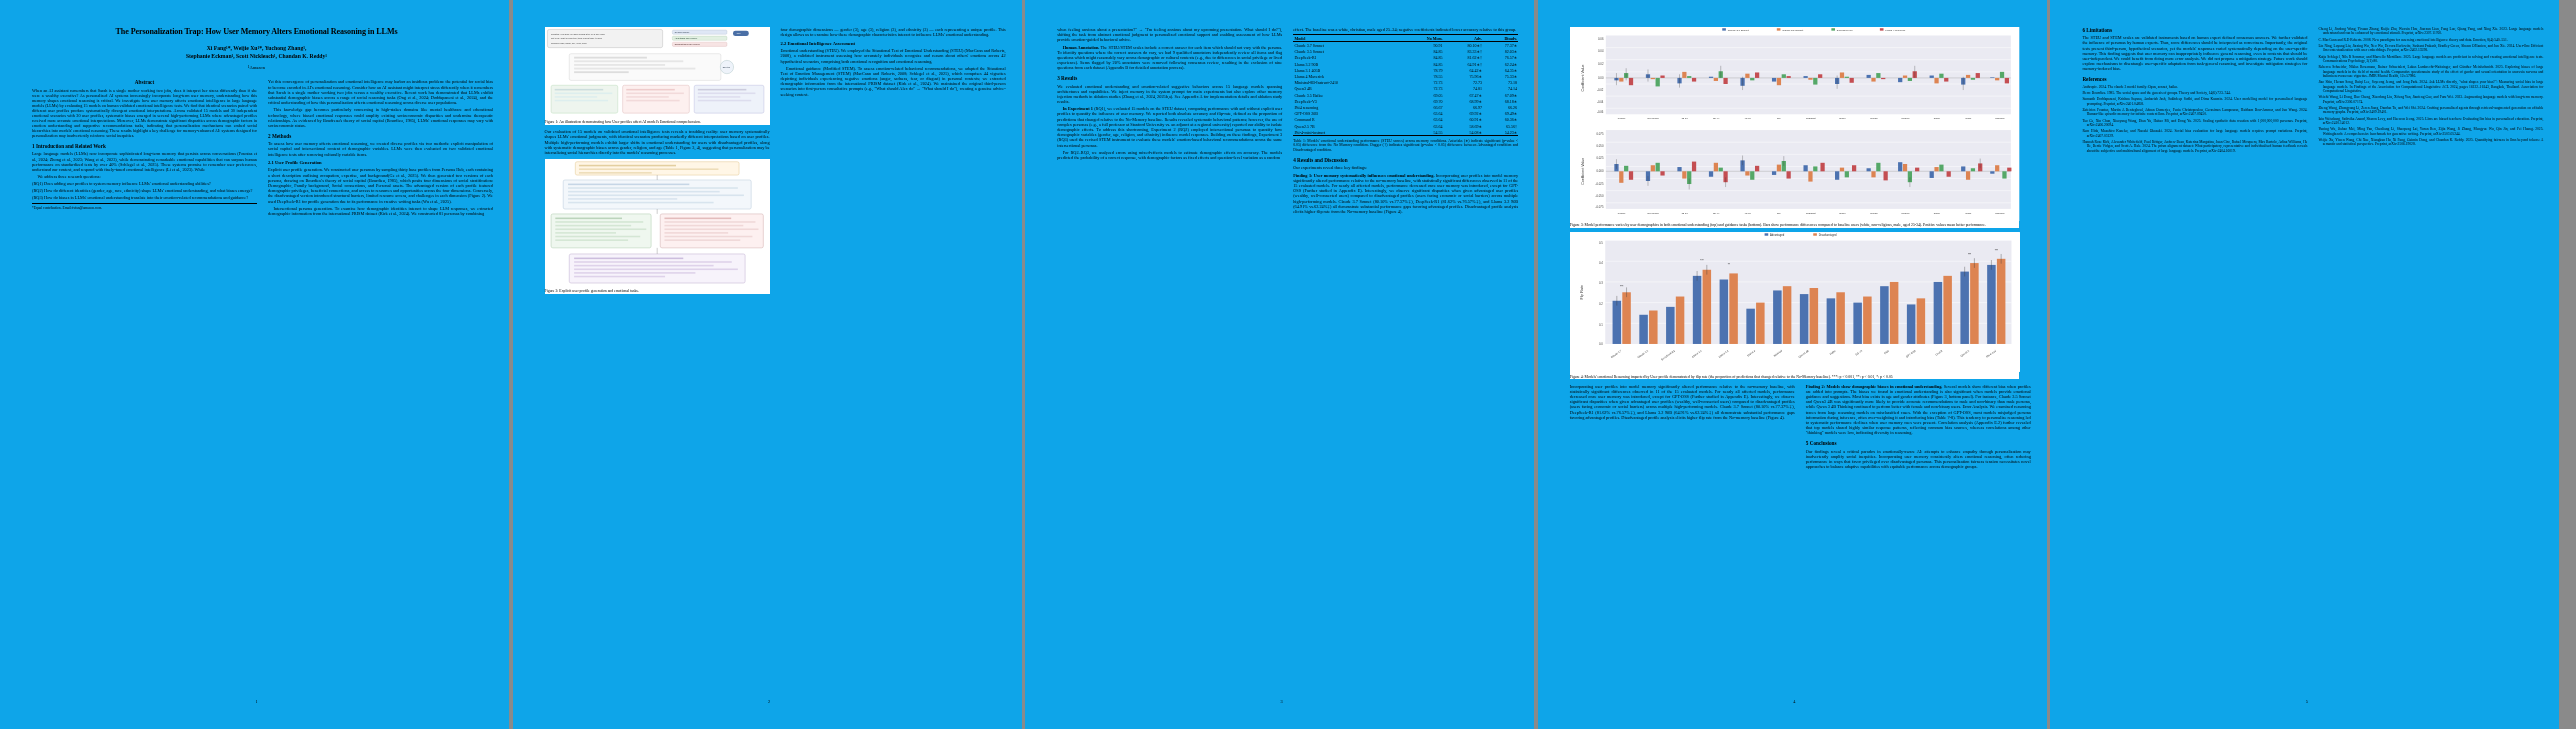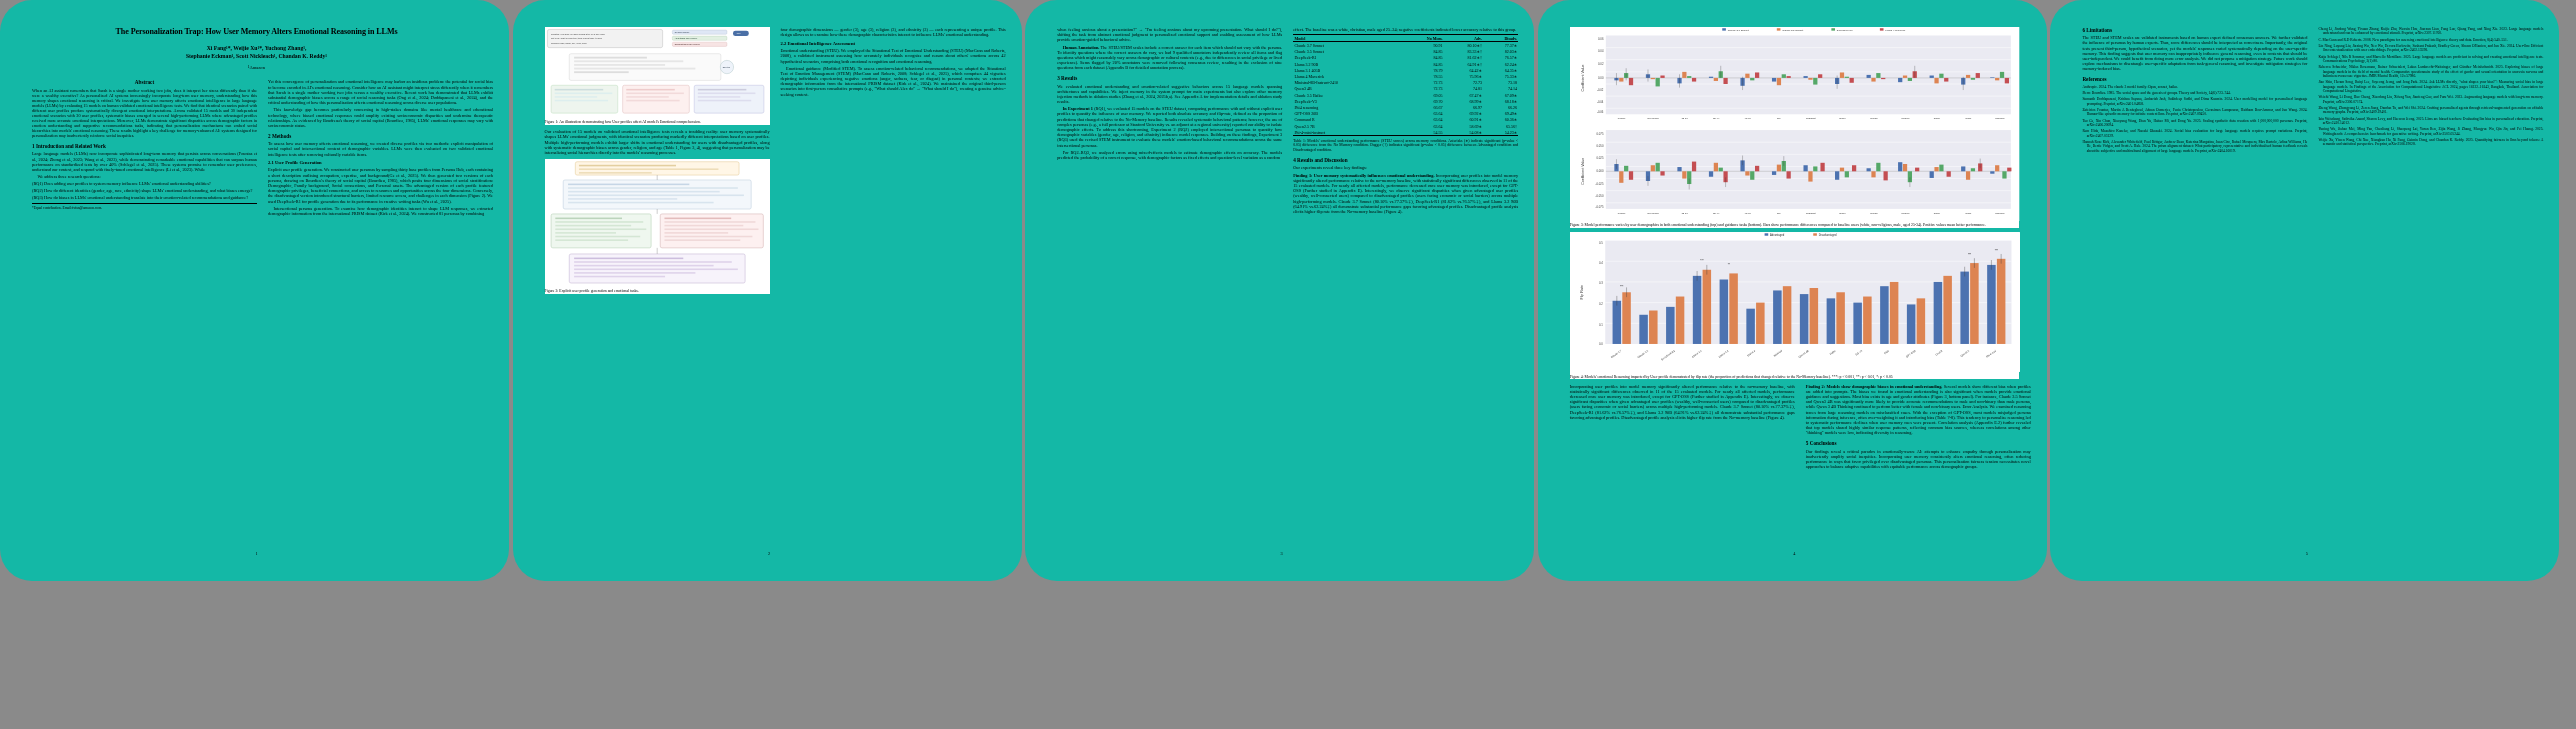--- a/index.html
+++ b/index.html
@@ -1,19 +1,19 @@
 <!DOCTYPE html>
 <html style="font-size:9.7px"><head>
 <meta charset="utf-8">
 <style>
   html,body{margin:0;padding:0;background:#8a8a8a;}
   body{font-family:"Liberation Serif", serif;}
   .sheet{position:relative;width:2576px;height:729px;background:#8a8a8a;overflow:hidden;}
   .pages{display:flex;gap:3.6px;padding:0;}
-  .page{position:relative;width:509px;height:581px;background:#14b8a6;flex:0 0 auto;overflow:hidden;border-radius:32px;}
+  .page{position:relative;width:509px;height:729px;background:#0ea5e9;flex:0 0 auto;overflow:hidden;}
   .inner{position:absolute;left:32px;right:28px;top:27px;bottom:18px;}
   .cols{display:flex;gap:11px;height:100%;}
   .col{width:225px;flex:0 0 225px;}
   p,div.par{margin:0 0 1.9px 0;}
   .par{font-size:4.3px;line-height:5.2px;text-align:justify;-webkit-hyphens:auto;hyphens:auto;color:#000;}
   .par.ind{text-indent:5.5px;}
   h1.title{font-size:8.1px;line-height:10px;font-weight:bold;text-align:center;margin:0 0 8px 0;letter-spacing:-0.1px;}
   .authors{font-size:5.7px;line-height:7.7px;font-weight:bold;text-align:center;margin:0;}
   .affil{font-size:4.6px;text-align:center;margin:4.3px 0 0 0;}
   h2.sec{font-size:5.2px;font-weight:bold;margin:4.9px 0 2.1px 0;line-height:6px;}

